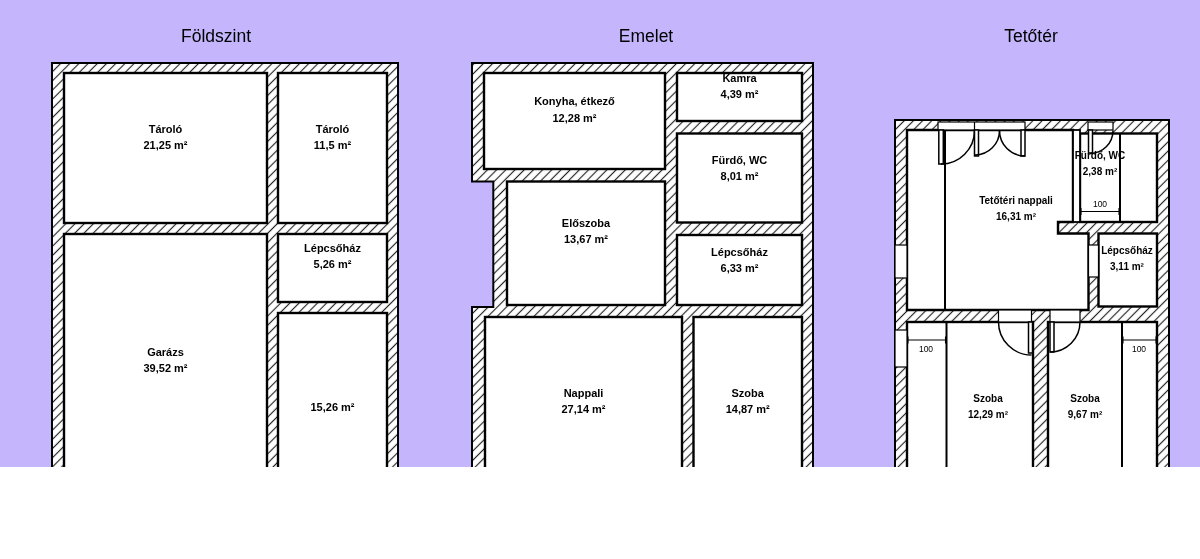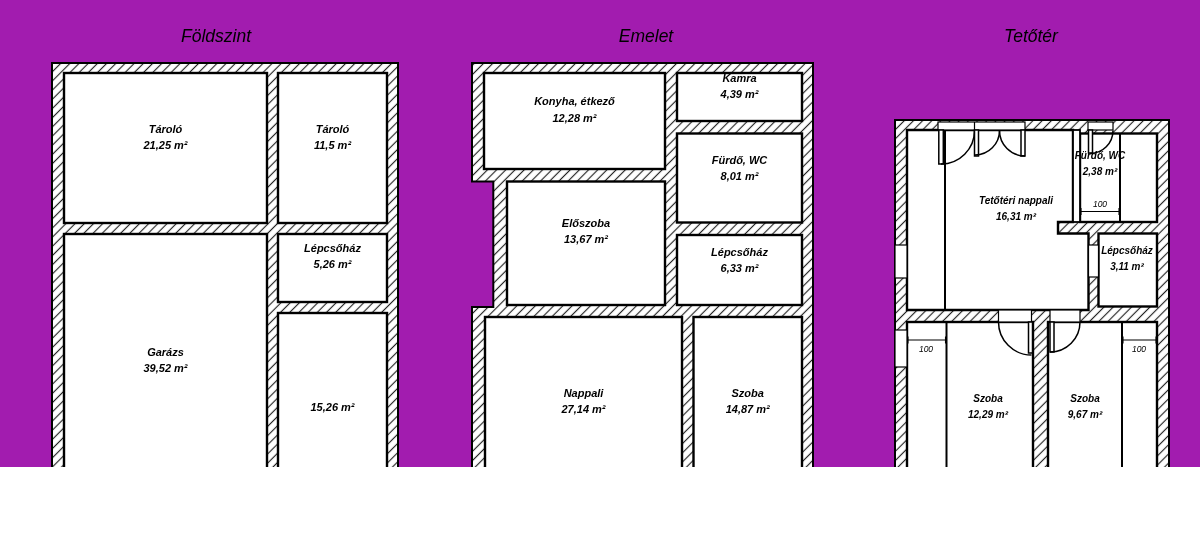--- a/index.html
+++ b/index.html
@@ -1,16 +1,16 @@
 <!DOCTYPE html>
 <html><head>
 <meta charset="utf-8">
 <style>
   html,body{margin:0;padding:0;background:#ffffff;}
-  .stage{position:relative;width:1200px;height:467px;background:#a21caf;overflow:hidden;font-style:italic;}
+  .stage{position:relative;width:1200px;height:467px;background:#c4b5fd;overflow:hidden;}
   svg{display:block;}
   .wallpoly{fill:url(#hatch);stroke:#000;stroke-width:2;}
   .room{fill:#fff;stroke:#000;stroke-width:2.4;}
   .thinwall{fill:#fff;stroke:#000;stroke-width:1.8;}
   .opening{fill:#fff;stroke:#000;stroke-width:1.2;}
   .divline{stroke:#000;stroke-width:1.2;}
   .knee{stroke:#000;stroke-width:2;}
   .leaf{fill:#fff;stroke:#000;stroke-width:1.5;}
   .arc{fill:none;stroke:#000;stroke-width:1.5;}
   .dimline{stroke:#000;stroke-width:1.1;}

